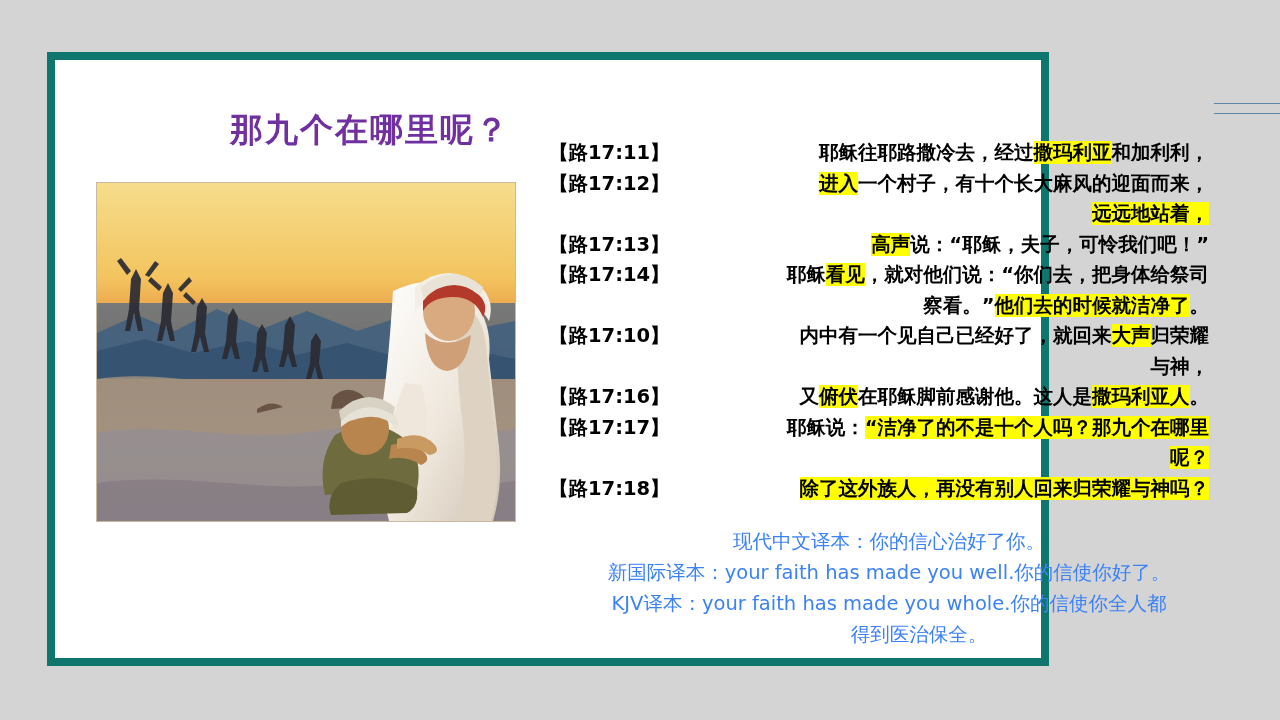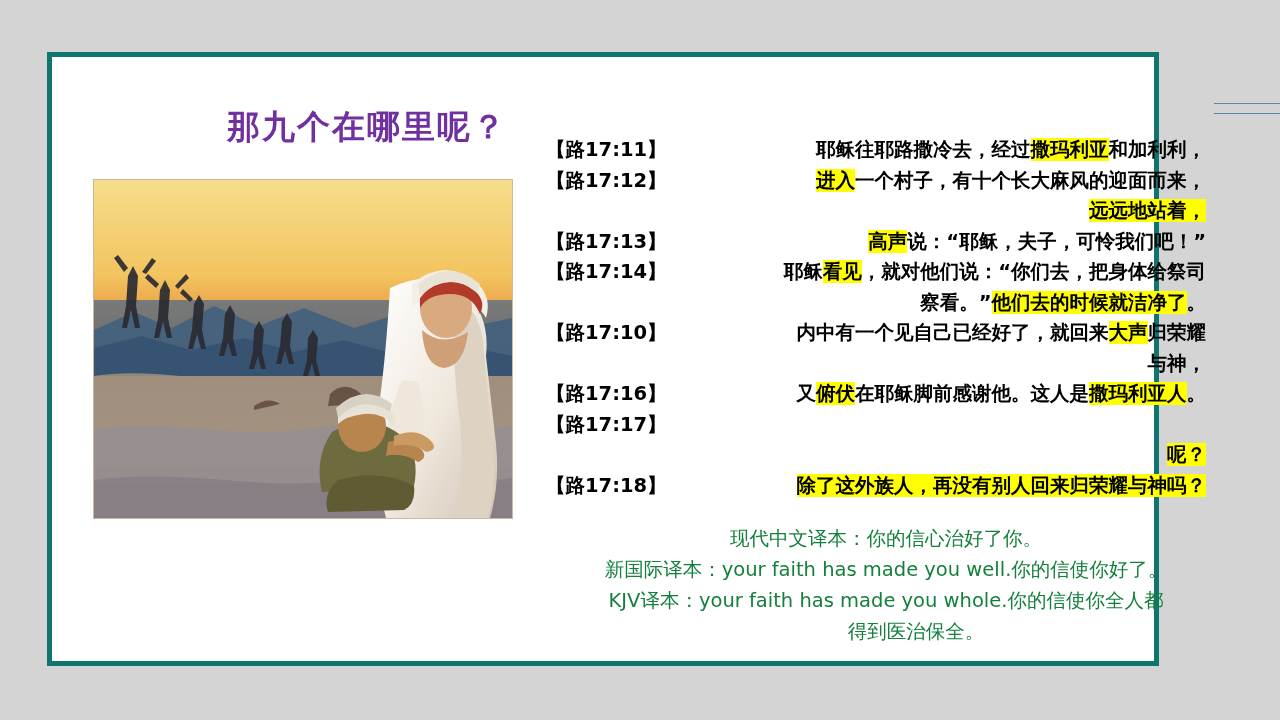--- a/index.html
+++ b/index.html
@@ -12,24 +12,24 @@
     background: #d4d4d4;
     font-family: "Liberation Sans", sans-serif;
     overflow: hidden;
     position: relative;
   }
   
   #slide-frame {
     position: absolute;
     left: 47px;
     top: 52px;
-    width: 1112px;
+    width: 1002px;
     height: 614px;
     background: #ffffff;
-    border: 5px solid #0f766e;
+    border: 8px solid #0f766e;
     box-sizing: border-box;
   }
   #slide-inner {
     position: absolute;
     left: 0;
     top: 0;
     right: 0;
     bottom: 0;
     background: #ffffff;
   }
@@ -106,21 +106,21 @@
 
   
   #translations {
     position: absolute;
     left: 494px;
     top: 466px;
     width: 680px;
     font-family: "DejaVu Sans", sans-serif;
     font-size: 19.5px;
     line-height: 31px;
-    color: #15803d;
+    color: #3b82f6;
     text-align: center;
   }
   .trans-line { white-space: nowrap; }
   .trans-line.indent { padding-left: 60px; }
 </style>
 </head>
 <body>
 
 <div id="edge-rule-1" class="edge-rule"></div>
 <div id="edge-rule-2" class="edge-rule"></div>
@@ -227,20 +227,21 @@
           <span class="verse-ref">【路17:10】</span>
           <span class="verse-body"><span class="">内中有一个见自己已经好了，就回来</span><span class="hl">大声</span><span class="">归荣耀</span></span>
         </div>
         <div class="verse-cont"><span class="">与神，</span></div>
         <div class="verse-row">
           <span class="verse-ref">【路17:16】</span>
           <span class="verse-body"><span class="">又</span><span class="hl">俯伏</span><span class="">在耶稣脚前感谢他。这人是</span><span class="hl">撒玛利亚人</span><span class="">。</span></span>
         </div>
         <div class="verse-row">
           <span class="verse-ref">【路17:17】</span>
+          <span class="verse-body"><span class="">耶稣说：</span><span class="hl">“洁净了的不是十个人吗？那九个在哪里</span></span>
         </div>
         <div class="verse-cont"><span class="hl">呢？</span></div>
         <div class="verse-row">
           <span class="verse-ref">【路17:18】</span>
           <span class="verse-body"><span class="hl">除了这外族人，再没有别人回来归荣耀与神吗？</span></span>
         </div>
       </div>
 
     <div id="translations">
         <div class="trans-line">现代中文译本：你的信心治好了你。</div>

